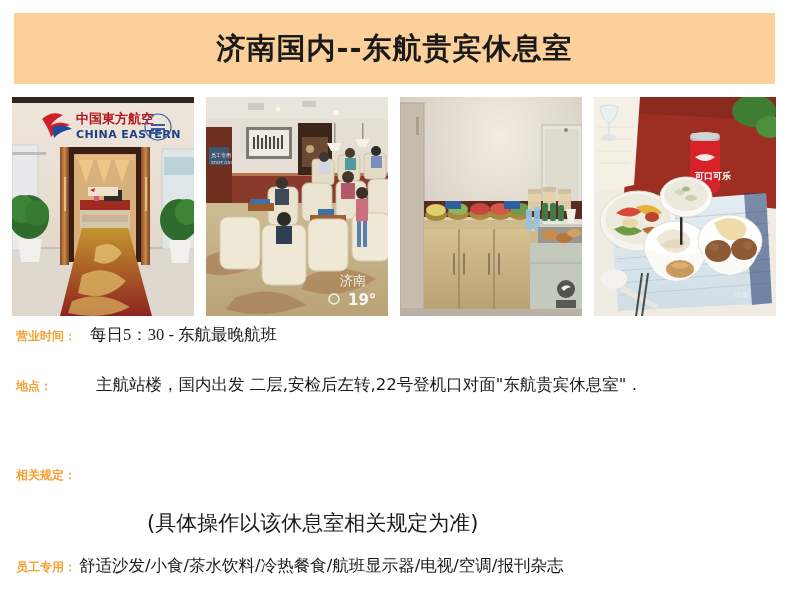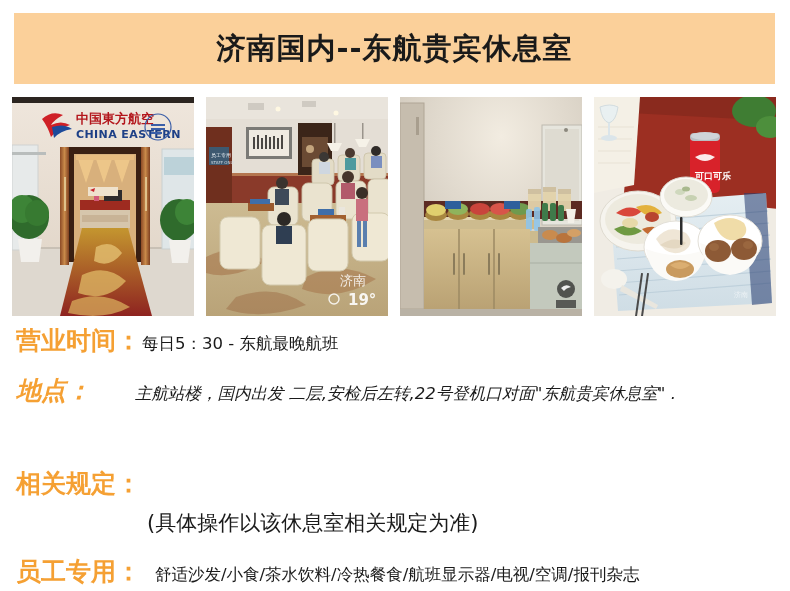--- a/index.html
+++ b/index.html
@@ -70,41 +70,41 @@
   }
   .info-row {
     display: flex;
     align-items: baseline;
     padding-left: 16px;
     margin-bottom: 2px;
   }
   .label {
     color: #f5a033;
     font-weight: bold;
-    font-size: 25px;
+    font-size: 12px;
     white-space: nowrap;
     font-family: "DejaVu Sans", "Liberation Sans", sans-serif;
     text-align: right;
   }
   .value {
     color: #1a1a1a;
     font-size: 16.5px;
     white-space: nowrap;
     font-family: "DejaVu Sans", "Liberation Sans", sans-serif;
   }
   .row-hours    { height: 48px; }
-  .row-location { height: 60px; font-style: italic; }
+  .row-location { height: 60px; }
   .row-rules    { height: 40px; margin-top: 33px; }
   .row-subnote  { height: 44px; }
   .row-services { height: 40px; }
 
-  .row-hours .value    { margin-left: 1px; }
+  .row-hours .value    { margin-left: 14px; font-family: Liberation Serif, serif; }
   .row-location .value { margin-left: 44px; }
   .row-rules .value    { margin-left: 10px; }
-  .row-services .value { margin-left: 14px; }
+  .row-services .value { margin-left: 3px; }
   .subnote {
     color: #1a1a1a;
     font-size: 21px;
     margin-left: 131px;
     white-space: nowrap;
     font-family: "DejaVu Sans", "Liberation Sans", sans-serif;
   }
   .watermark {
     position: absolute;
     color: rgba(255,255,255,0.72);

